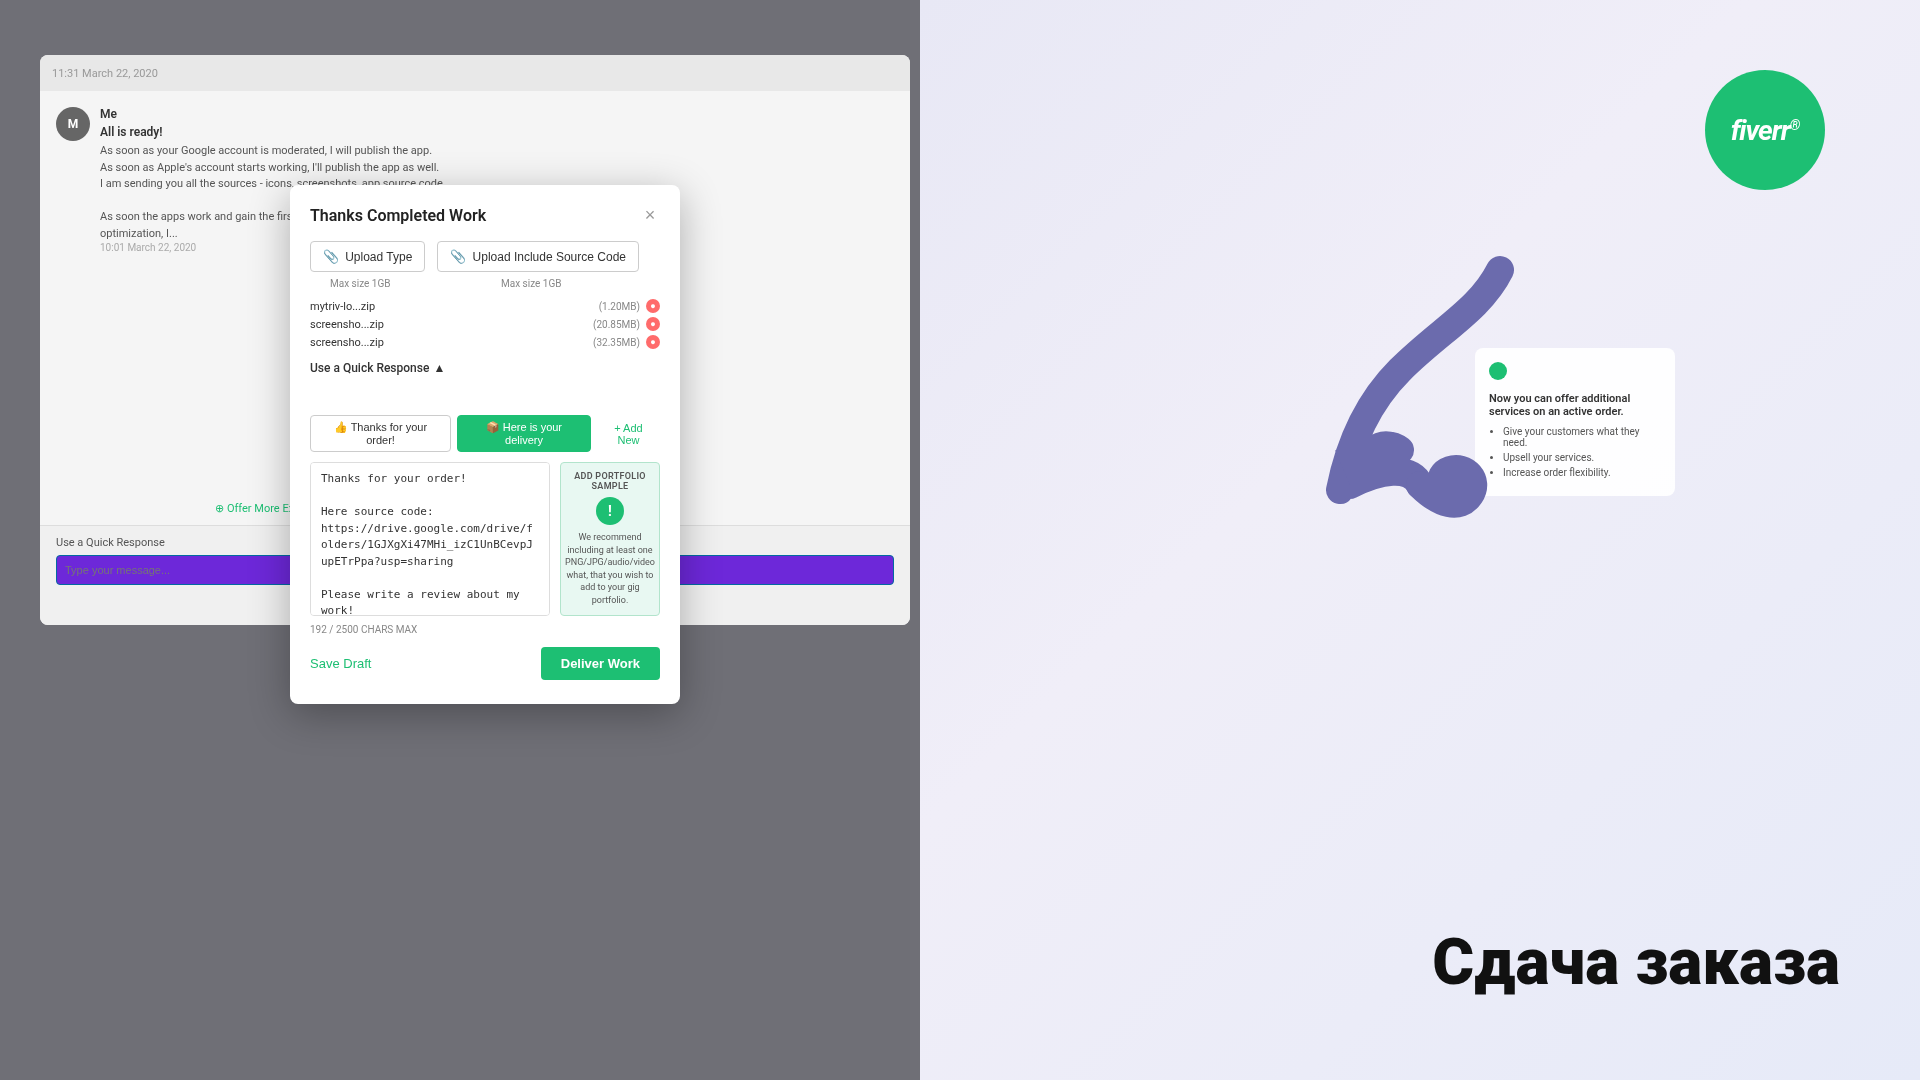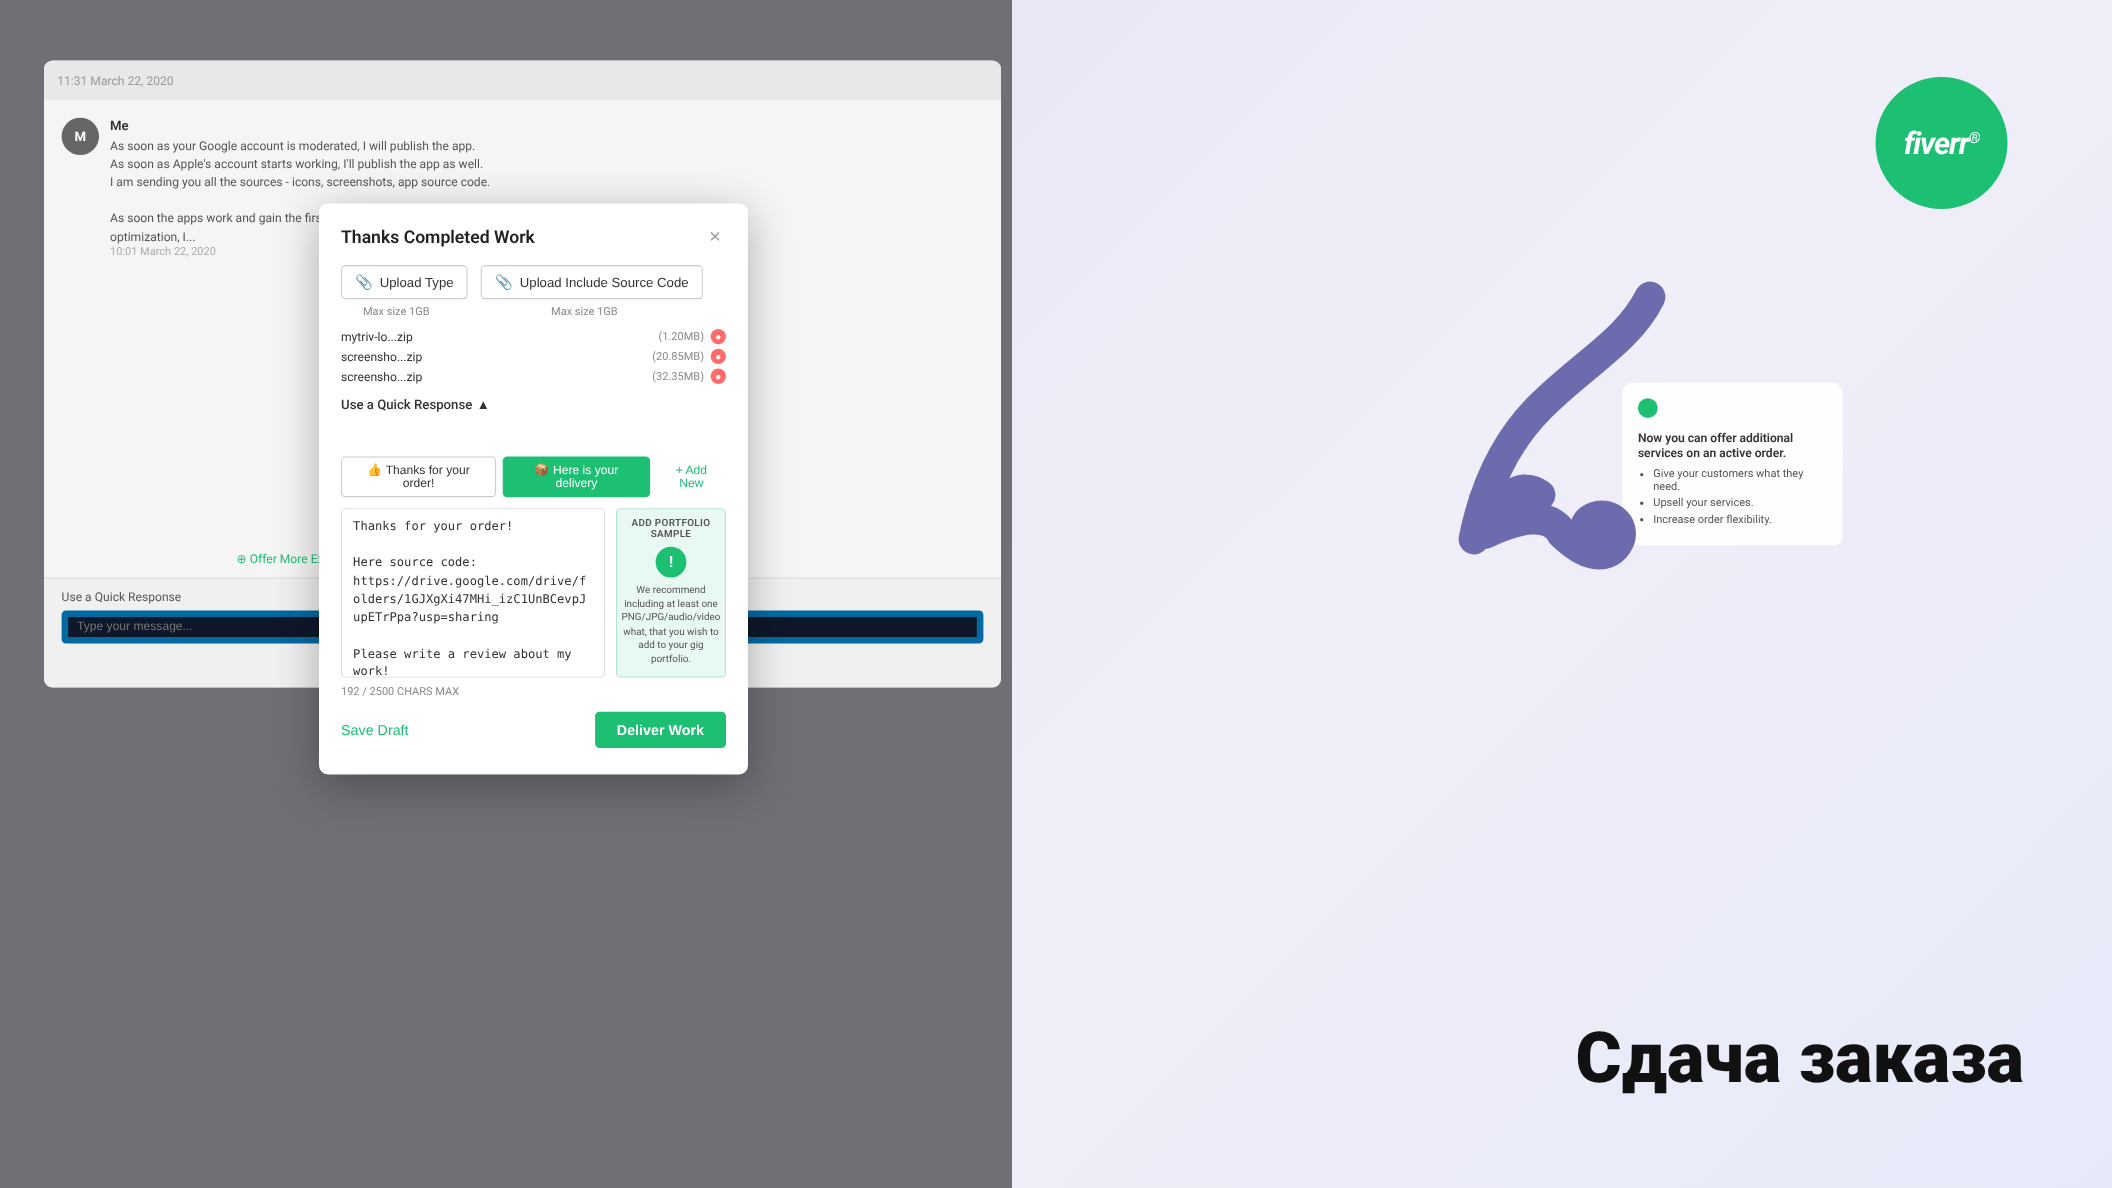--- a/index.html
+++ b/index.html
@@ -120,22 +120,22 @@
 
     .quick-response-label {
       font-size: 11px;
       color: #555;
       margin-bottom: 6px;
     }
 
     .qr-input {
       width: 100%;
       height: 30px;
-      background: #0f172a;
-      border: 6px solid #0369a1;
+      background: #6d28d9;
+      border: 1px solid #0369a1;
       border-radius: 4px;
       padding: 0 8px;
       font-size: 11px;
       color: #aaa;
     }
 
     
     .offer-extras {
       position: absolute;
       bottom: 110px;
@@ -496,20 +496,21 @@
 
 <div class="chat-bg">
   <div class="chat-header-strip">
     <span>11:31 March 22, 2020</span>
   </div>
   <div class="chat-message-area">
     <div class="chat-message">
       <div class="avatar-circle">M</div>
       <div class="message-content">
         <div class="message-name">Me</div>
+        <div class="message-name">All is ready!</div>
         <div class="message-text">
           As soon as your Google account is moderated, I will publish the app.<br>
           As soon as Apple's account starts working, I'll publish the app as well.<br>
           I am sending you all the sources - icons, screenshots, app source code.<br><br>
           As soon the apps work and gain the first few installations, I will prepare a checklist of what I can do on<br>
           optimization, I...
         </div>
         <div class="message-time">10:01 March 22, 2020</div>
       </div>
     </div>

